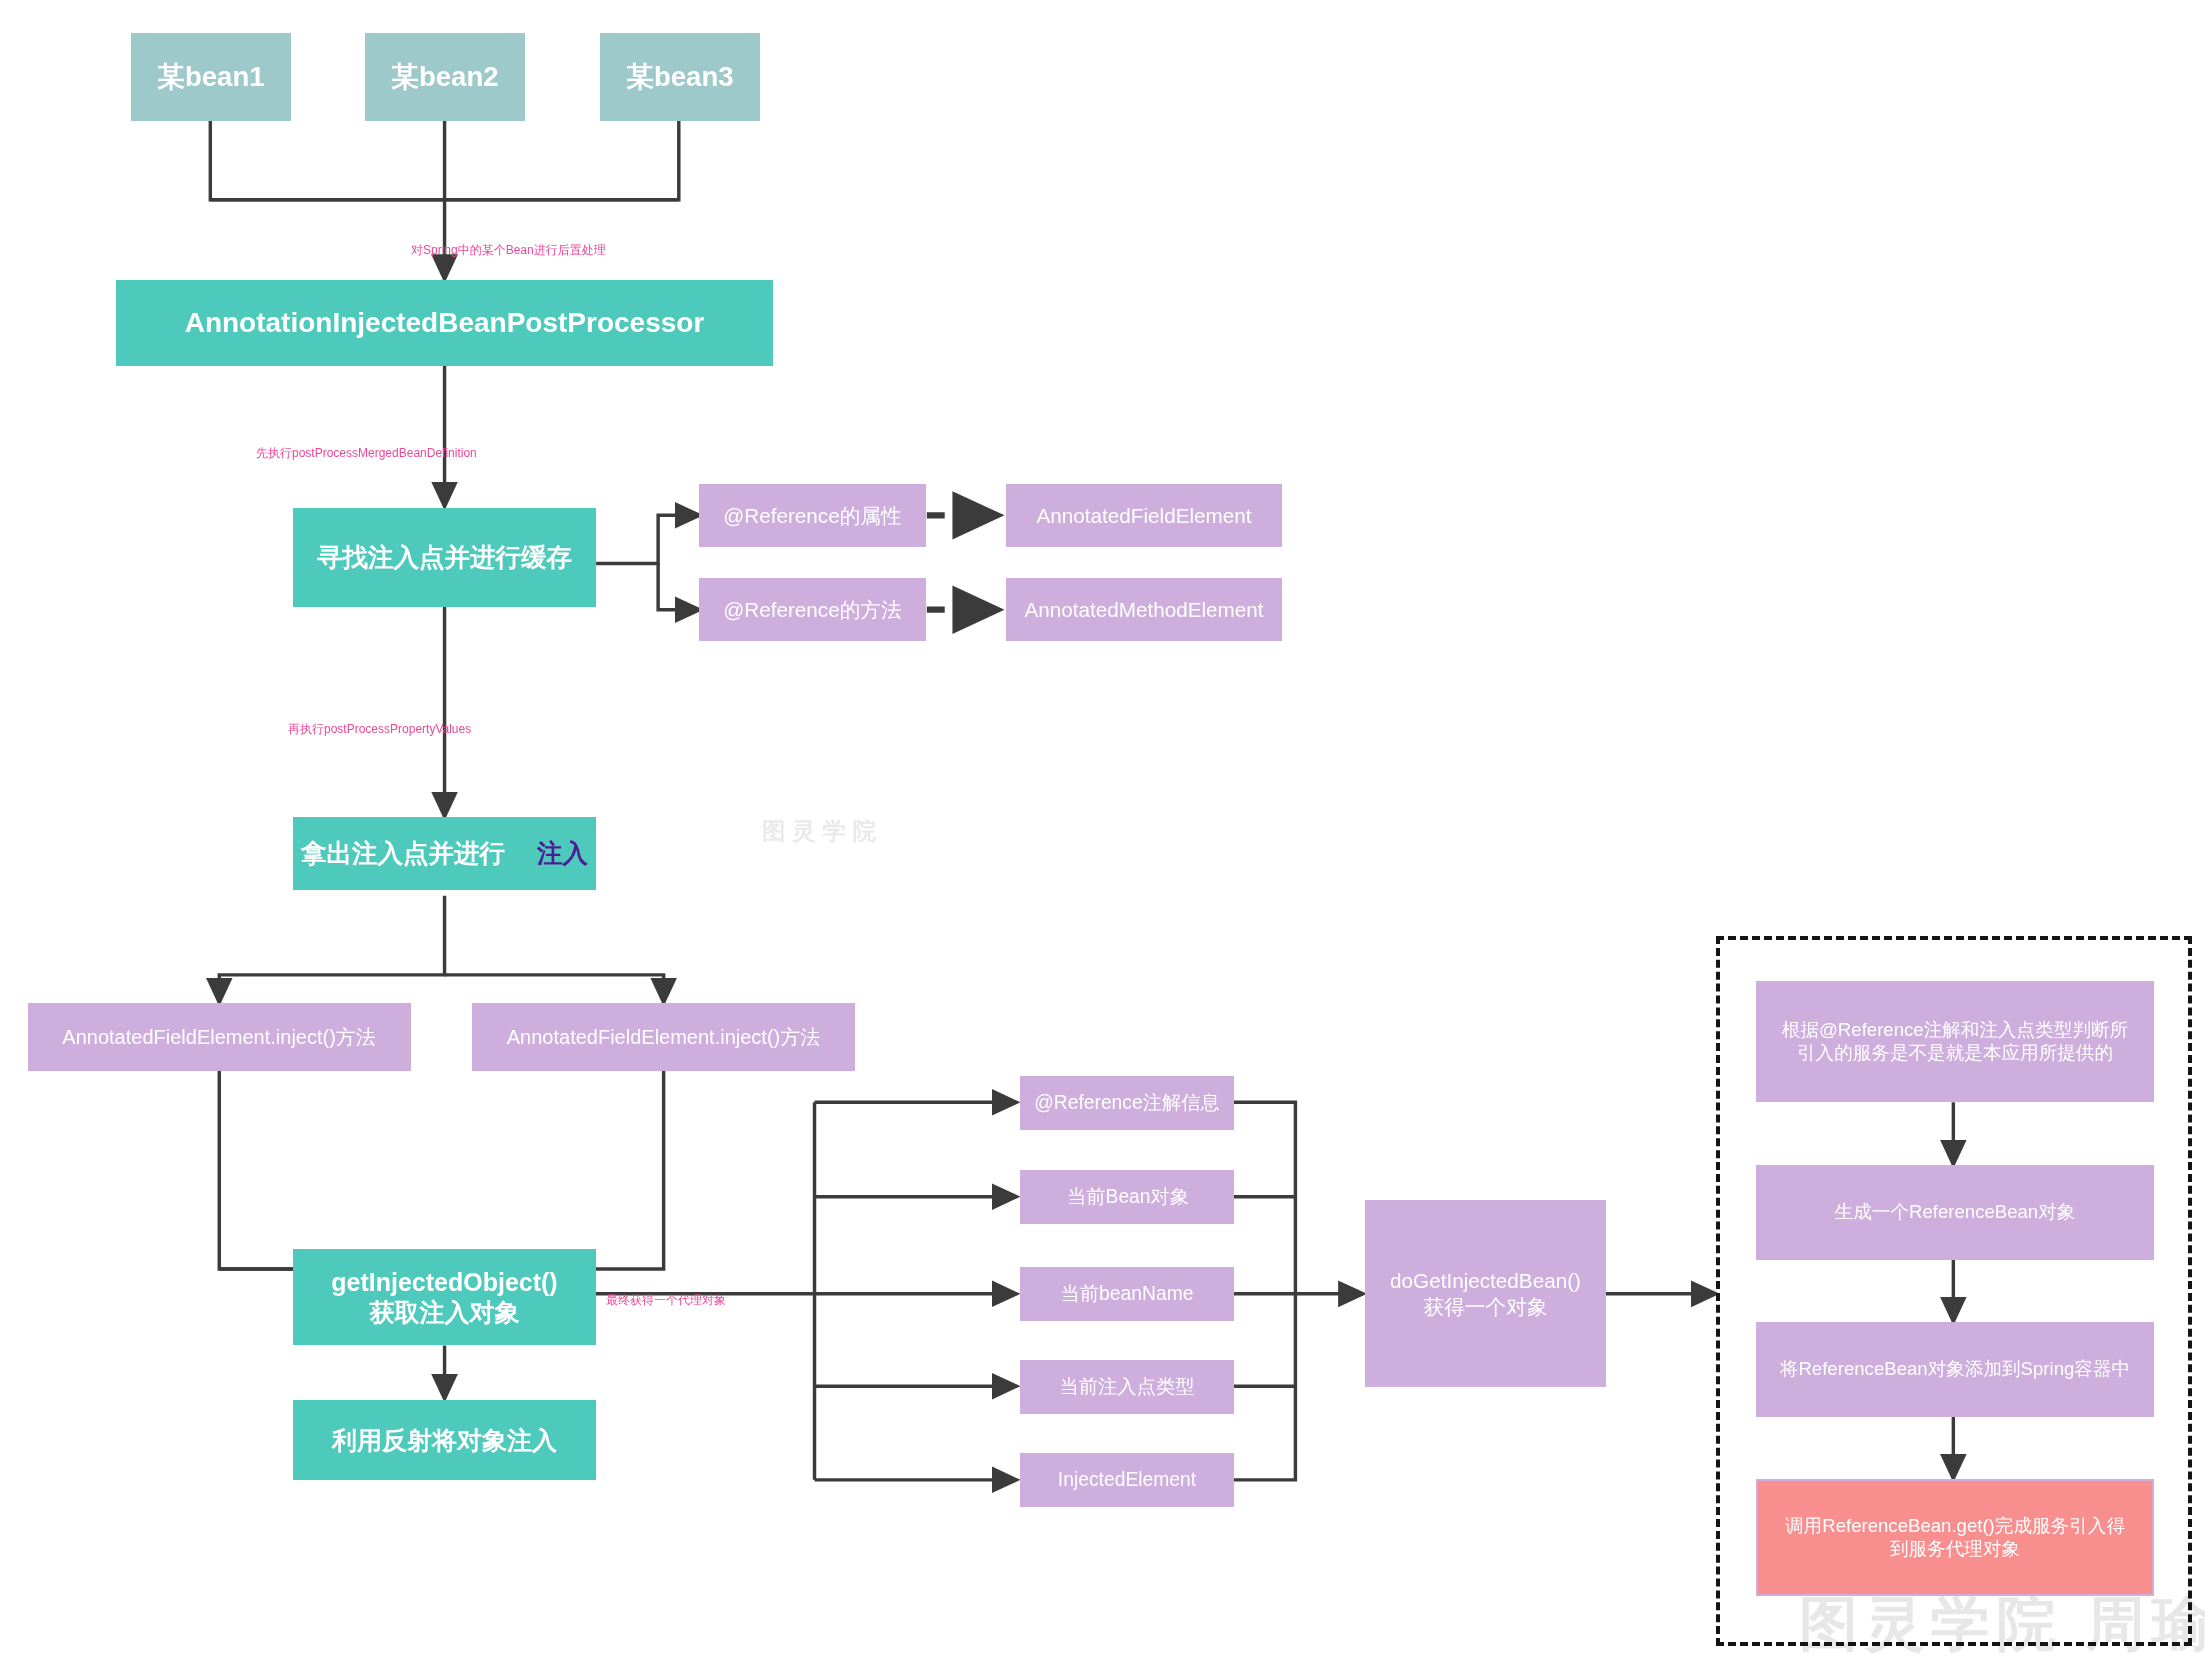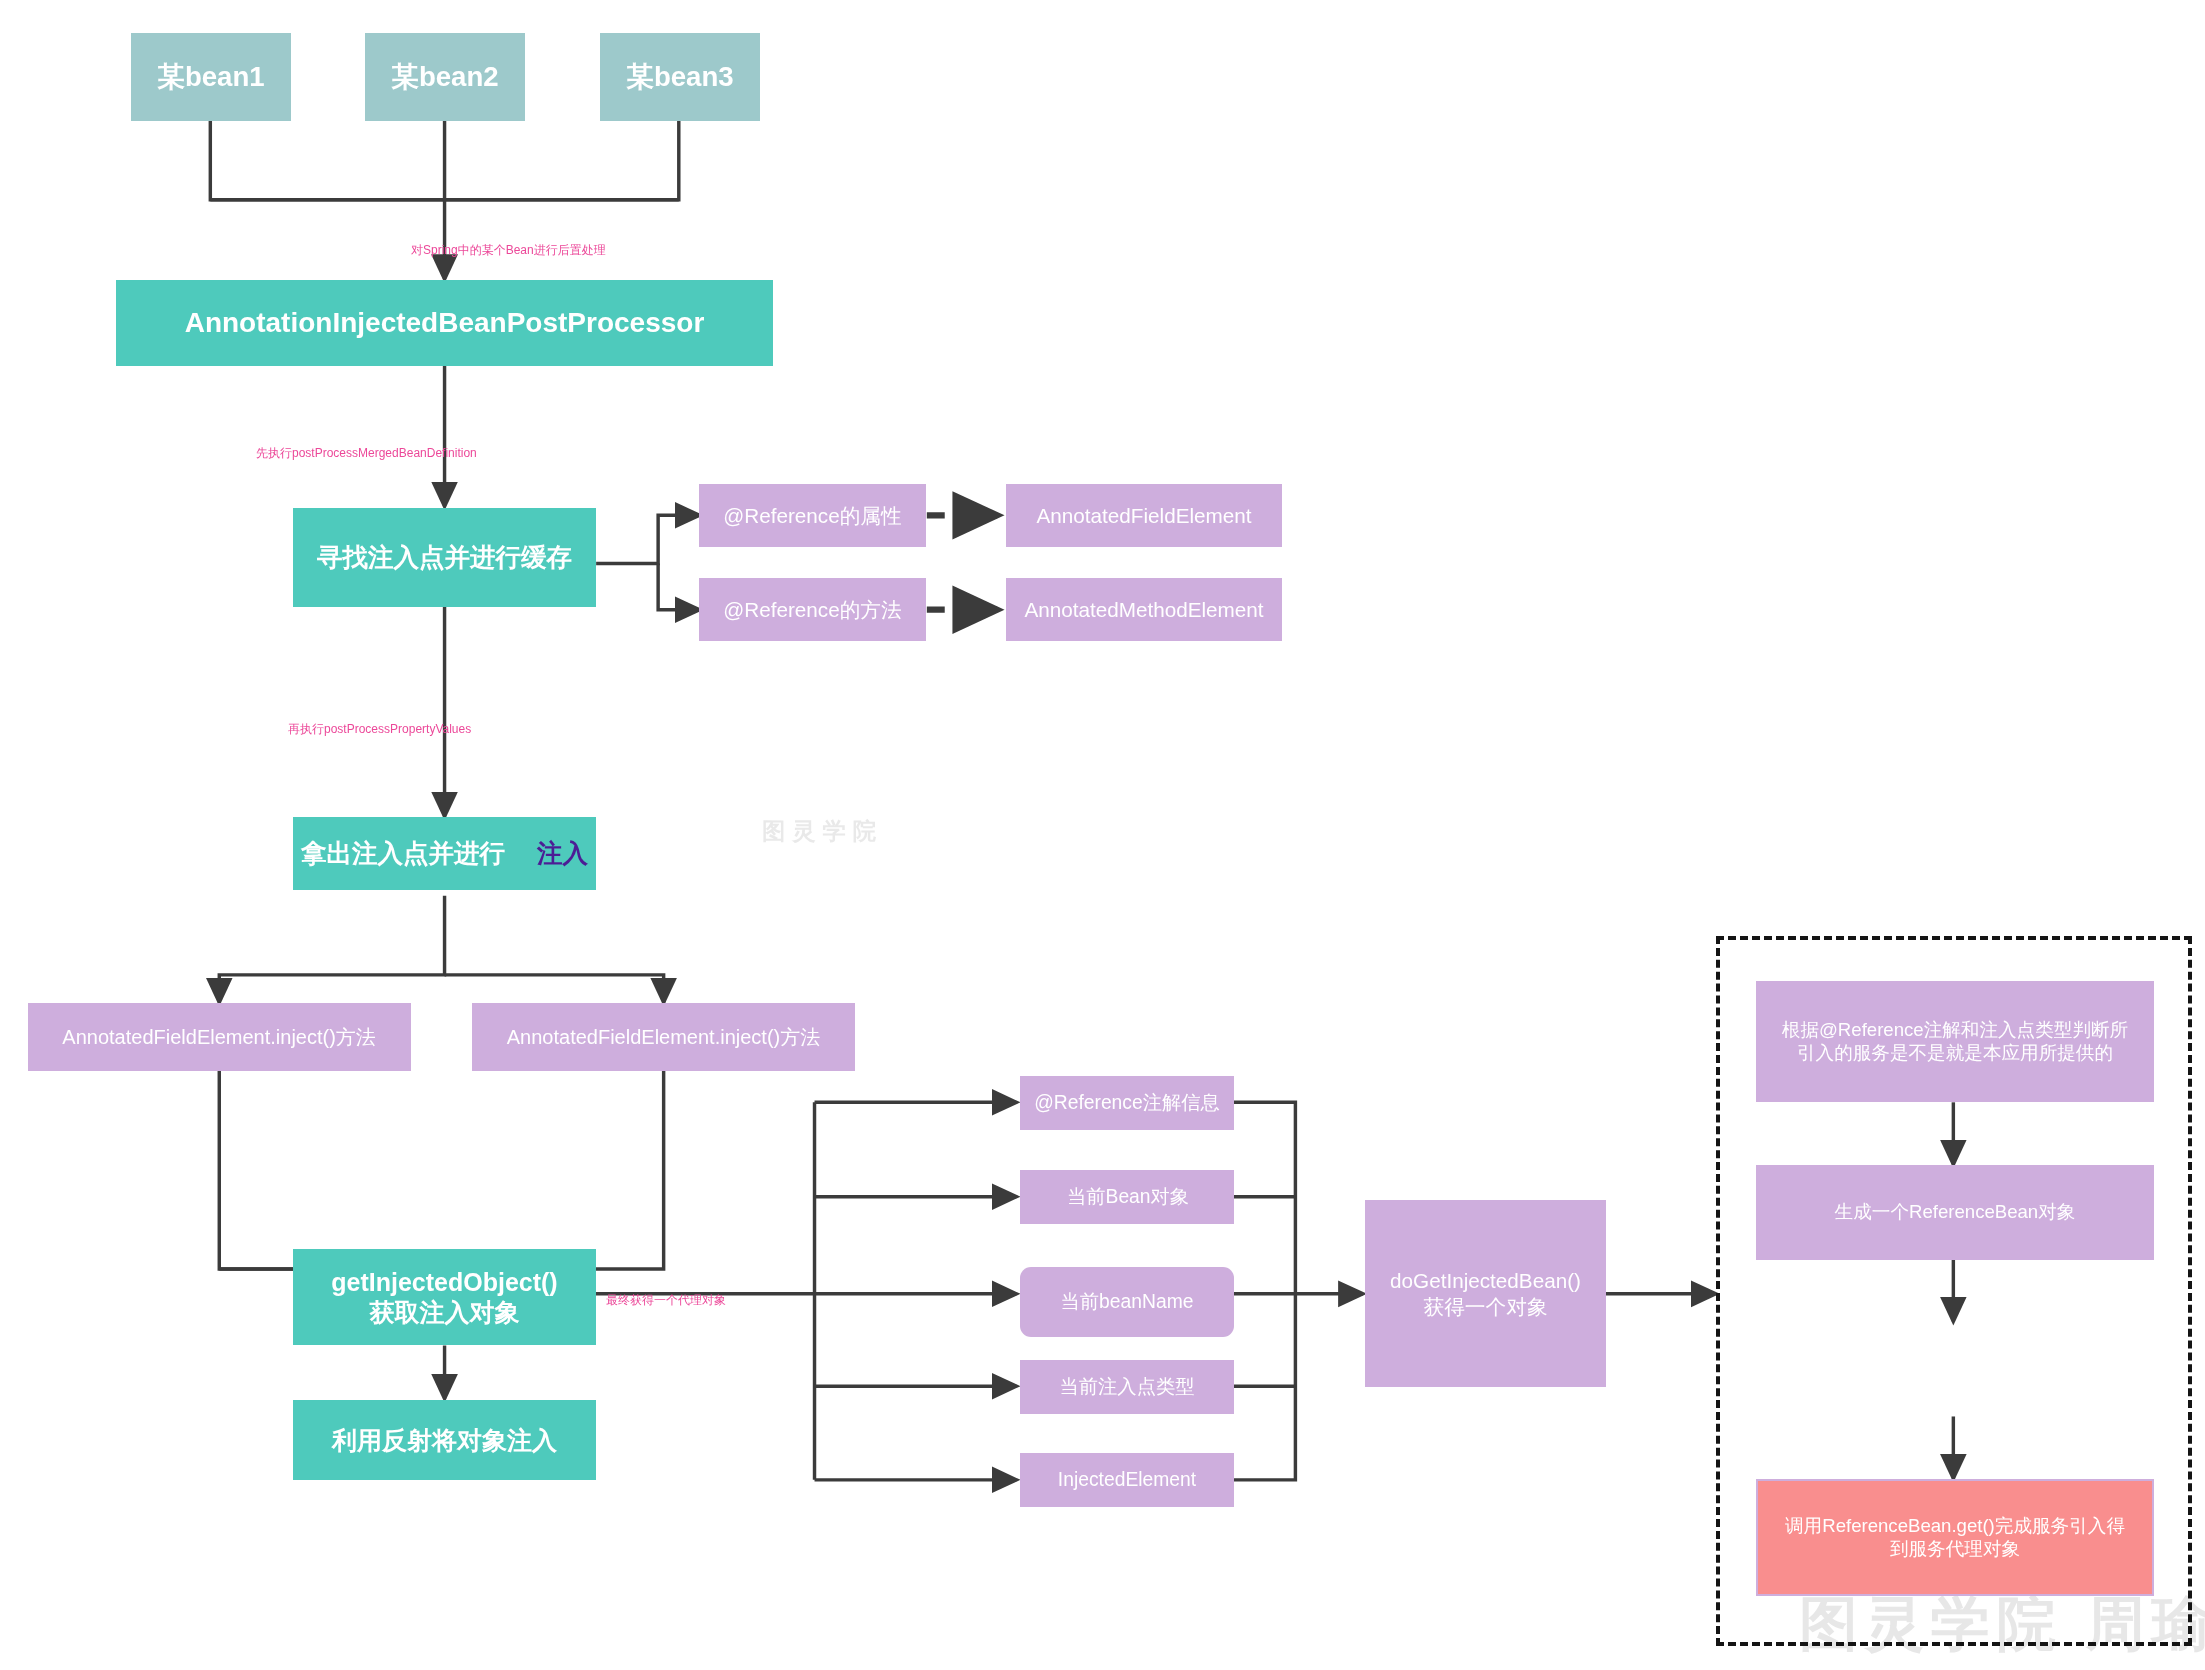--- a/index.html
+++ b/index.html
@@ -166,29 +166,30 @@
 
   <div class="node teal bold" style="left:293px; top:1249px; width:303px; height:96px; font-size:25px;">getInjectedObject()
 获取注入对象</div>
 
   <div class="lbl" style="left:606px; top:1274px;">最终获得一个代理对象</div>
 
   <div class="node teal bold" style="left:293px; top:1400px; width:303px; height:80px; font-size:25px;">利用反射将对象注入</div>
 
   <div class="node purple" style="left:1020px; top:1076px; width:214px; height:54px; font-size:19.3px;">@Reference注解信息</div>
   <div class="node purple" style="left:1020px; top:1170px; width:214px; height:54px; font-size:19.3px;padding-left:9px;">当前Bean对象</div>
-  <div class="node purple" style="left:1020px; top:1267px; width:214px; height:70px; font-size:19.3px;border-radius:11px;">当前beanName</div>
+  <div class="node purple" style="left:1020px; top:1267px; width:214px; height:54px; font-size:19.3px;">当前beanName</div>
   <div class="node purple" style="left:1020px; top:1360px; width:214px; height:54px; font-size:19.3px;">当前注入点类型</div>
   <div class="node purple" style="left:1020px; top:1453px; width:214px; height:54px; font-size:19.3px;">InjectedElement</div>
 
   <div class="node purple" style="left:1365px; top:1200px; width:241px; height:187px; font-size:20.7px;">doGetInjectedBean()
 获得一个对象</div>
 
   <div class="dashed-region" style="left:1716px; top:936px; width:476px; height:710px;"></div>
 
   <div class="node purple" style="left:1756px; top:981px; width:398px; height:121px; font-size:18.6px;">根据@Reference注解和注入点类型判断所
 引入的服务是不是就是本应用所提供的</div>
   <div class="node purple" style="left:1756px; top:1165px; width:398px; height:95px; font-size:18.6px;">生成一个ReferenceBean对象</div>
+  <div class="node purple" style="left:1756px; top:1322px; width:398px; height:95px; font-size:18.6px;">将ReferenceBean对象添加到Spring容器中</div>
   <div class="node red" style="left:1756px; top:1479px; width:398px; height:117px; font-size:18.6px;">调用ReferenceBean.get()完成服务引入得
 到服务代理对象</div>
 
 </div>
 
 
 </body></html>

